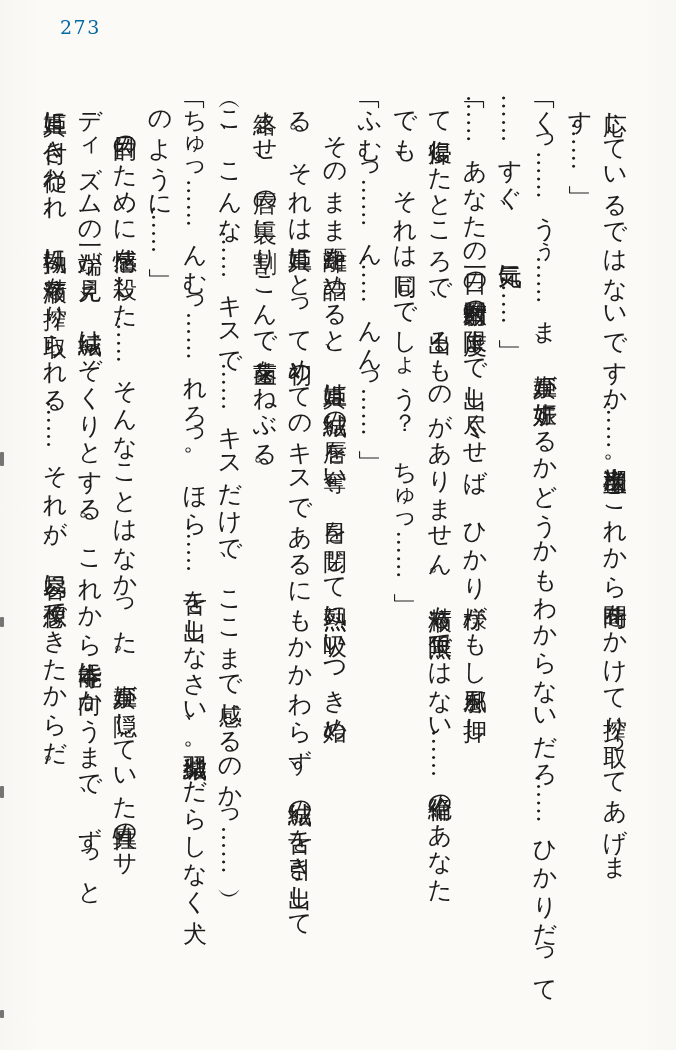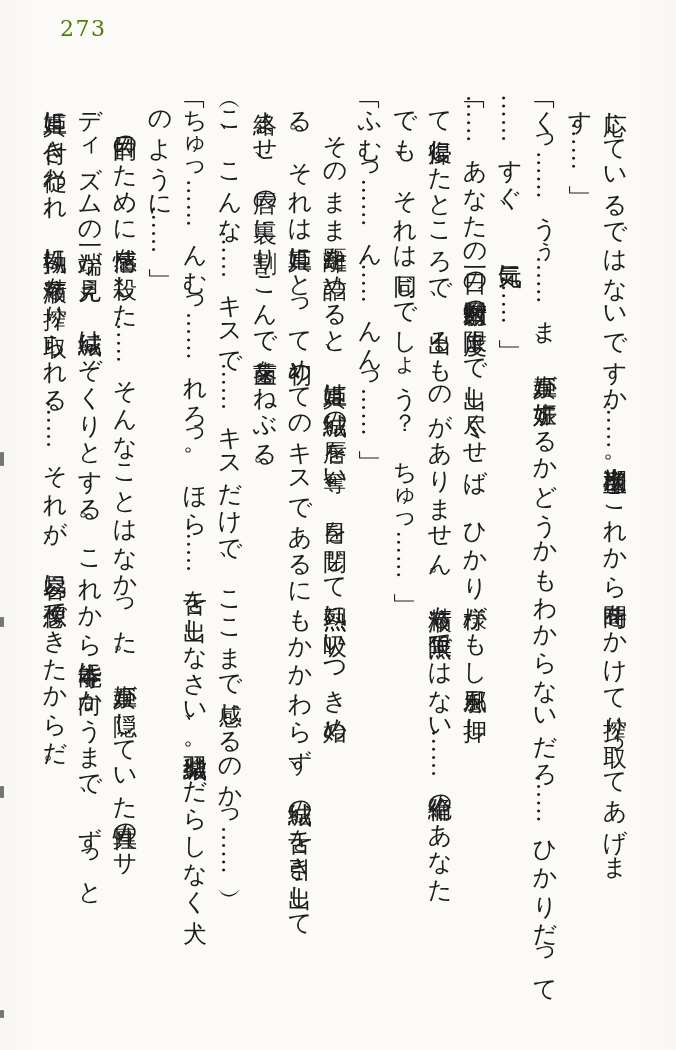--- a/index.html
+++ b/index.html
@@ -18,23 +18,23 @@
   
   .page-surface {
     position: absolute;
     inset: 0;
     background: linear-gradient(90deg, #f7f6f3 0%, #fbfaf7 6%, #fbfaf7 94%, #f8f7f4 100%);
   }
   .page-number {
     position: absolute;
     top: 16px;
     left: 60px;
-    font-size: 22px;
+    font-size: 19px;
     letter-spacing: 1.5px;
-    color: #4d7c0f;
+    color: #0369a1;
   }
   
   .text-block {
     position: absolute;
     top: 94px;
     right: 44px;
     height: 930px;
     writing-mode: vertical-rl;
     text-orientation: mixed;
   }

